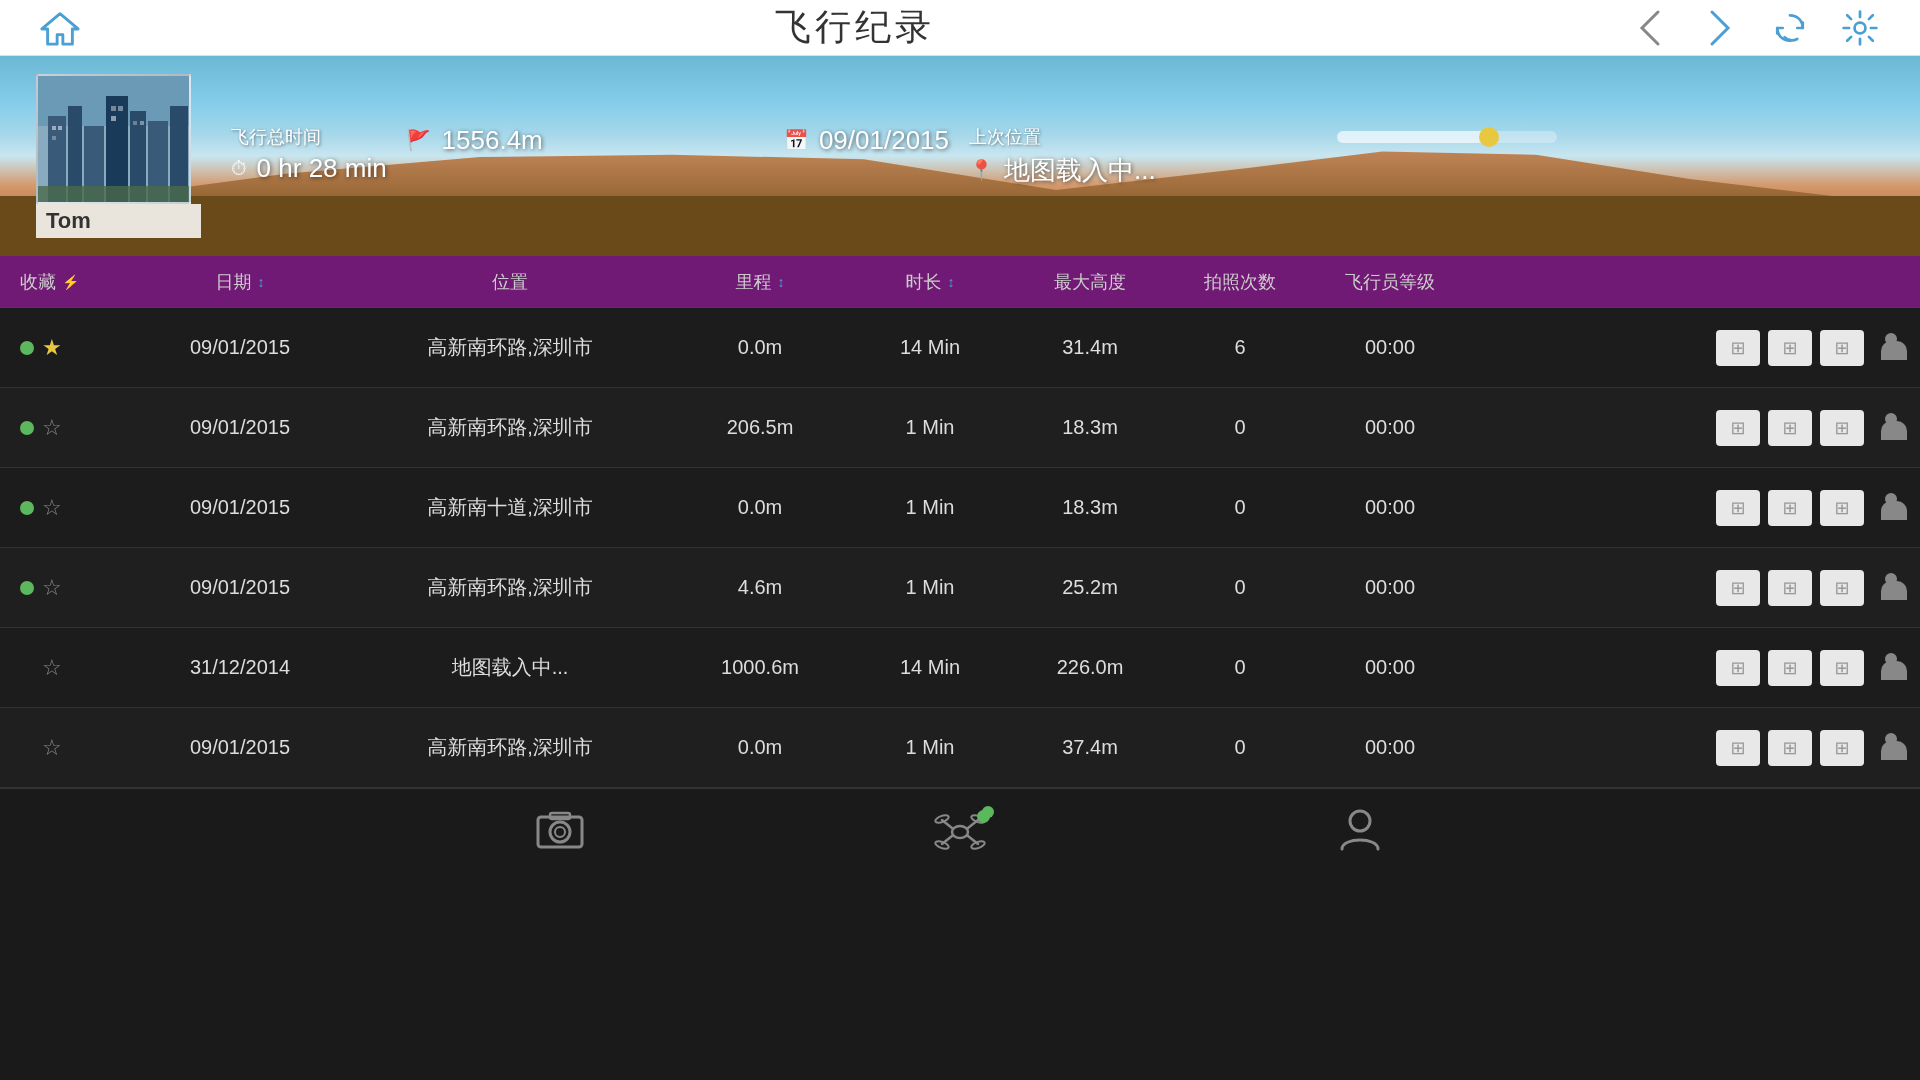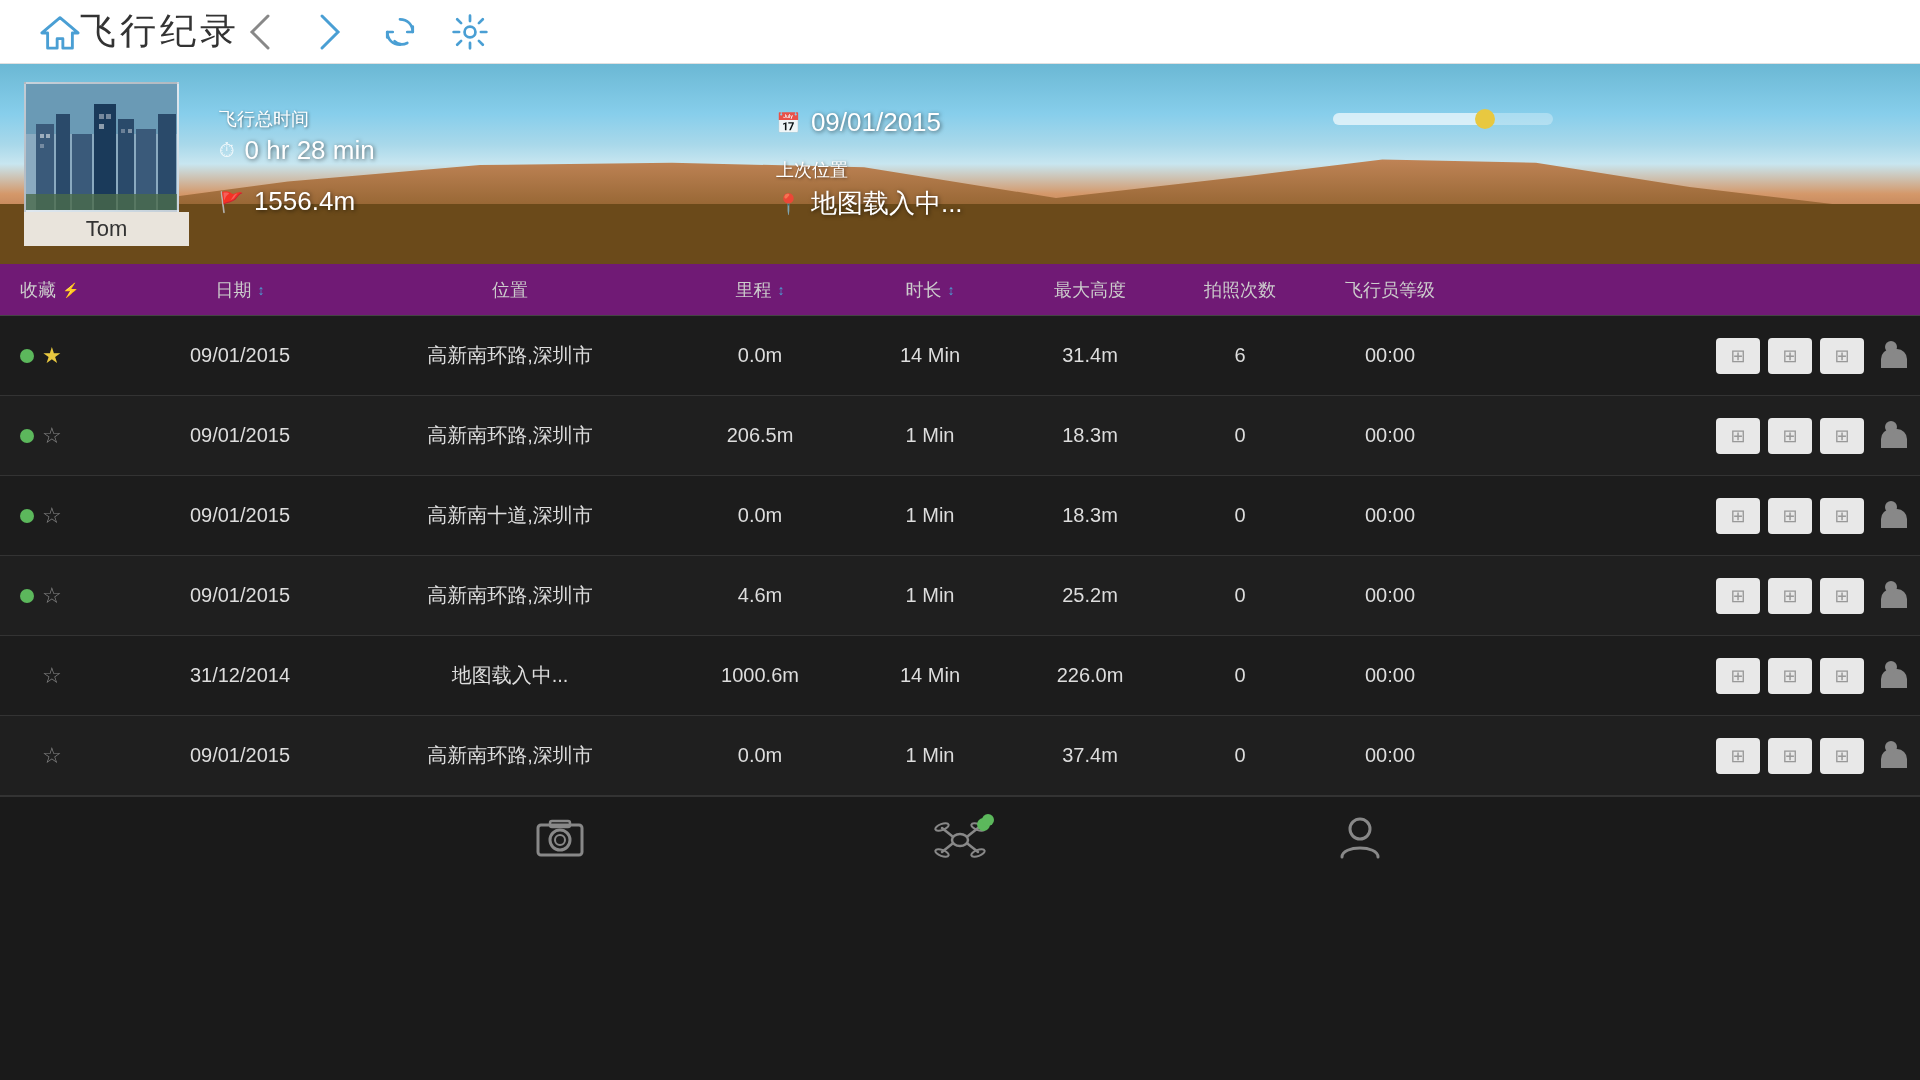--- a/index.html
+++ b/index.html
@@ -7,25 +7,25 @@
       width: 1920px;
       height: 1080px;
       background: #1a1a1a;
       font-family: 'Arial', sans-serif;
       overflow: hidden;
       color: #fff;
     }
 
     
     .top-nav {
-      height: 64px;
+      height: 56px;
       background: #fff;
       display: flex;
       align-items: center;
-      justify-content: flex-start;
+      justify-content: space-between;
       padding: 0 40px;
       border-bottom: 1px solid #e0e0e0;
     }
     .top-nav-title {
       font-size: 36px;
       color: #333;
       font-weight: 400;
       letter-spacing: 4px;
     }
     .top-nav-icons {
@@ -87,23 +87,23 @@
       bottom: 0;
       left: 0; right: 0;
       height: 60px;
       background: #6B4A1A;
     }
 
     
     .profile-card {
       position: relative;
       z-index: 10;
-      margin-left: 24px;
+      margin-left: 36px;
       width: 165px;
-      text-align: center;
+      font-weight: bold;
     }
     .profile-img {
       width: 155px;
       height: 130px;
       background: linear-gradient(135deg, #b0c4d8 0%, #8aaac0 30%, #607890 60%, #405060 100%);
       border: 2px solid rgba(255,255,255,0.6);
       position: relative;
       overflow: hidden;
     }
     .profile-img::before {
@@ -126,21 +126,21 @@
       position: relative;
       z-index: 10;
       display: flex;
       flex: 1;
       padding: 10px 30px;
       gap: 0;
     }
     .stat-group {
       flex: 1;
       display: flex;
-      flex-direction: column;
+      flex-direction: row;
       gap: 20px;
     }
     .stat-item {
       display: flex;
       flex-direction: column;
     }
     .stat-label {
       font-size: 18px;
       color: #fff;
       font-weight: 500;

